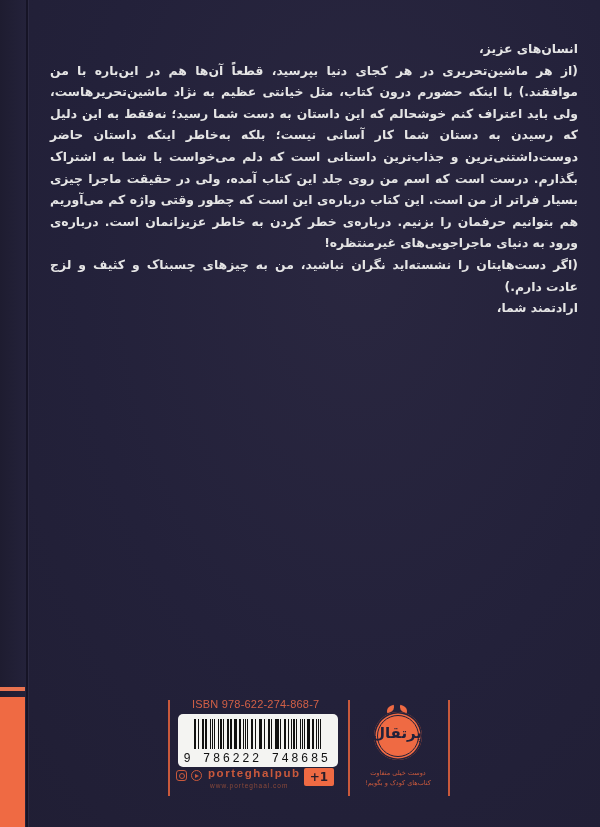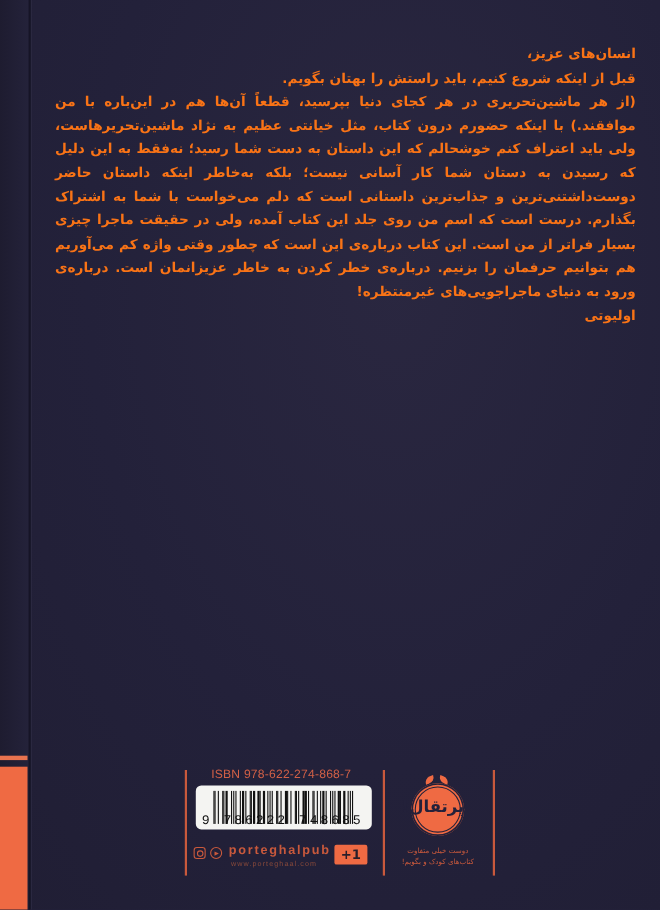--- a/index.html
+++ b/index.html
@@ -27,37 +27,37 @@
     position: absolute; left: 0; top: 687px; width: 25px; height: 4px;
     background: #e9734f;
   }
   .orange-stripe {
     position: absolute; left: 0; top: 697px; width: 25px; height: 130px;
     background: #ef6a43;
   }
   .letter {
     position: absolute; left: 50px; right: 22px; top: 38px;
     direction: rtl; text-align: justify;
-    color: #f97316;
+    color: #e5e5e5;
     font-size: 12.4px; line-height: 21.6px;
     font-weight: bold;
   }
   .letter p { margin: 0; }
   .sig { margin-top: 1px; }
   .divider {
     position: absolute; top: 700px; width: 2px; height: 96px; background: #c9593c;
   }
   .isbn-text {
     position: absolute; left: 192px; top: 698px; width: 146px;
     color: #d26046; font-size: 11px; letter-spacing: 0.2px;
     font-family: "Liberation Sans", sans-serif;
     white-space: nowrap;
   }
   .barcode-box {
-    position: absolute; left: 178px; top: 714px; width: 160px; height: 40px;
+    position: absolute; left: 178px; top: 714px; width: 160px; height: 53px;
     background: #f4f4f2; border-radius: 5px;
   }
   .barcode-bars {
     position: absolute; left: 16px; top: 5px; width: 130px; height: 30px;
     display: flex; align-items: stretch;
   }
   .barcode-bars span { display: block; background: #111; height: 100%; }
   .barcode-digits {
     position: absolute; left: 4px; right: 6px; bottom: 1px;
     font-family: "Liberation Mono", monospace; font-size: 12px;
@@ -120,23 +120,23 @@
 <body>
 
 <div class="cover"></div>
 <div class="spine-shade"></div>
 <div class="spine-groove"></div>
 <div class="orange-stripe-thin"></div>
 <div class="orange-stripe"></div>
 
 <div class="letter">
   <p>انسان‌های عزیز،</p>
-  <p>قبل از اینکه شروع کنیم، باید راستش را بهتان بگویم.</p>
   <p>(از هر ماشین‌تحریری در هر کجای دنیا بپرسید، قطعاً آن‌ها هم در این‌باره با من موافقند.) با اینکه حضورم درون کتاب، مثل خیانتی عظیم به نژاد ماشین‌تحریرهاست، ولی باید اعتراف کنم خوشحالم که این داستان به دست شما رسید؛ نه‌فقط به این دلیل که رسیدن به دستان شما کار آسانی نیست؛ بلکه به‌خاطر اینکه داستان حاضر دوست‌داشتنی‌ترین و جذاب‌ترین داستانی است که دلم می‌خواست با شما به اشتراک بگذارم. درست است که اسم من روی جلد این کتاب آمده، ولی در حقیقت ماجرا چیزی بسیار فراتر از من است. این کتاب درباره‌ی این است که چطور وقتی واژه کم می‌آوریم هم بتوانیم حرفمان را بزنیم. درباره‌ی خطر کردن به خاطر عزیزانمان است. درباره‌ی ورود به دنیای ماجراجویی‌های غیرمنتظره!</p>
-  <p>اولیوتی</p>
+  <p>(اگر دست‌هایتان را نشسته‌اید نگران نباشید، من به چیزهای چسبناک و کثیف و لزج عادت دارم.)</p>
+  <p class="sig">ارادتمند شما،</p>
 </div>
 
 <div class="divider" style="left:168px"></div>
 <div class="divider" style="left:348px"></div>
 <div class="divider" style="left:448px"></div>
 
 <div class="isbn-text">ISBN 978-622-274-868-7</div>
 
 <div class="barcode-box">
   <div class="barcode-bars" id="bars">

